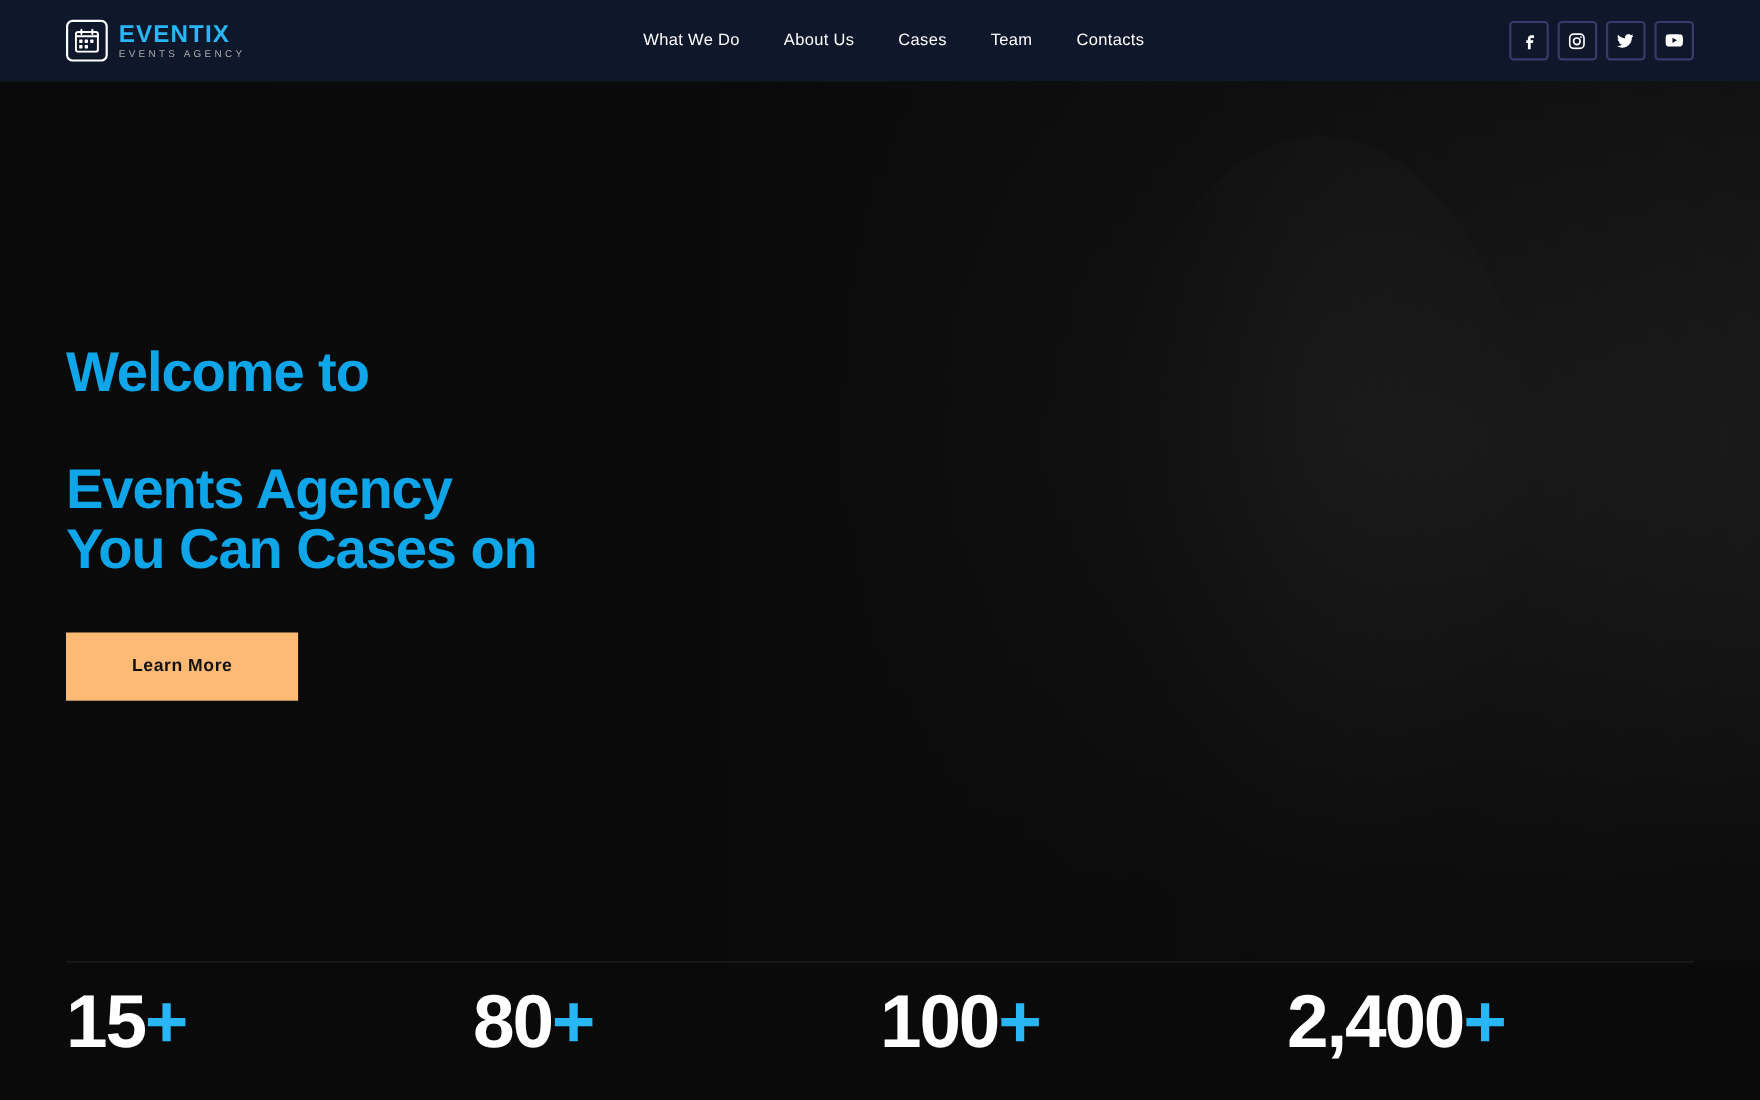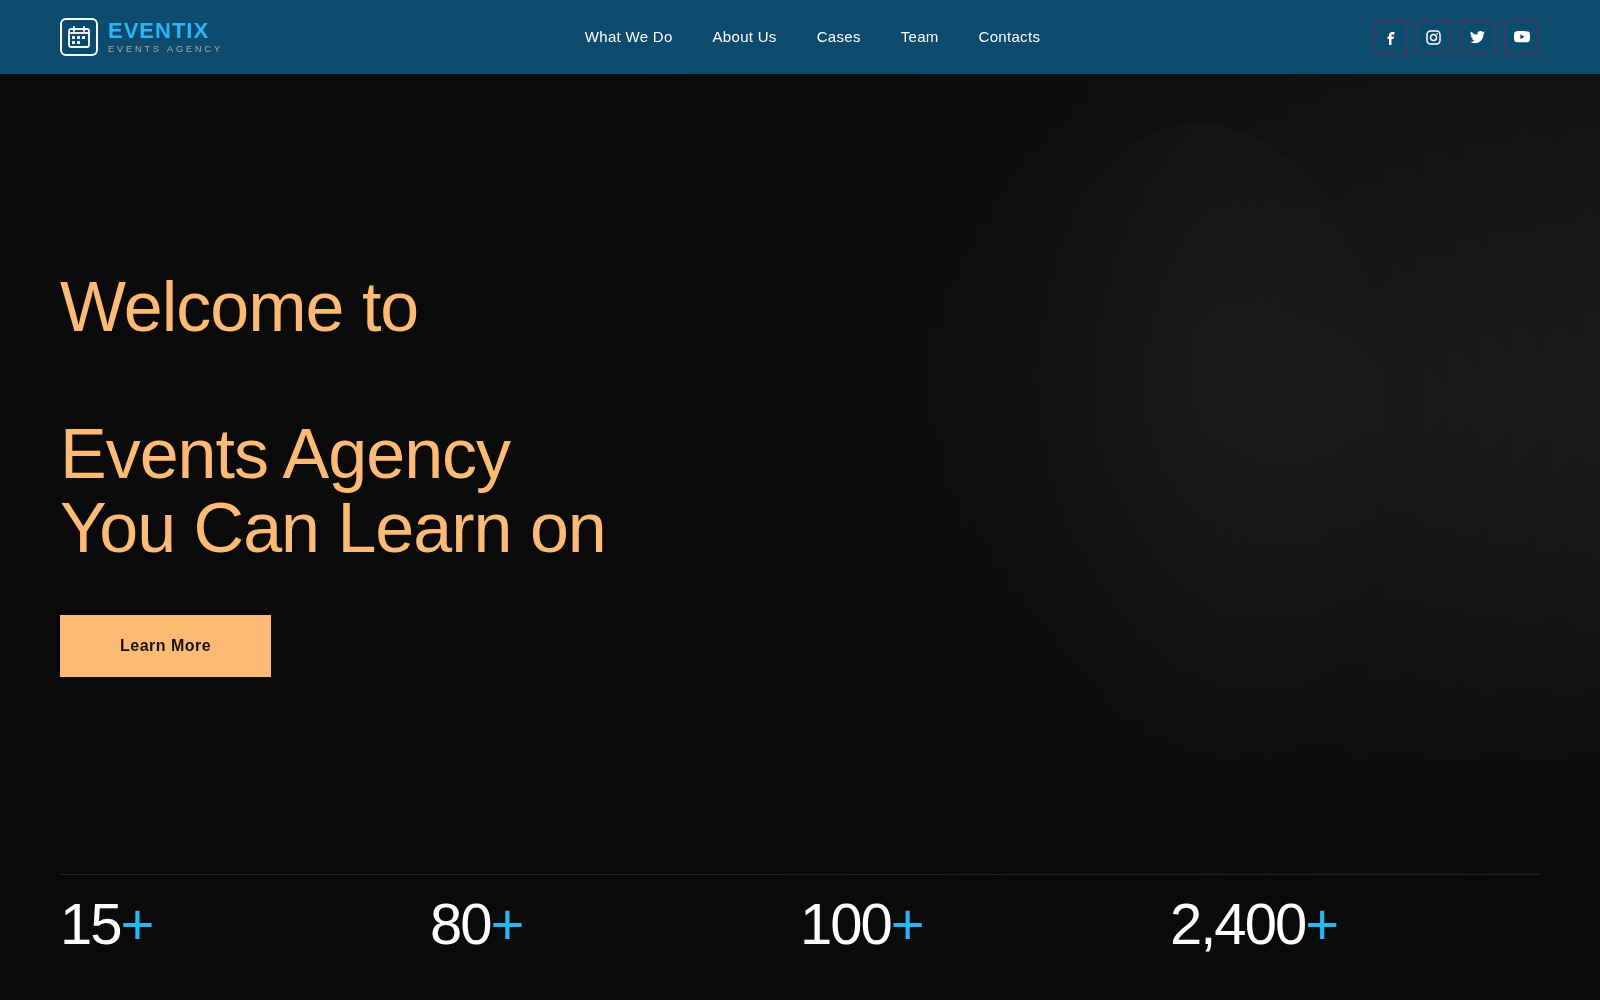--- a/index.html
+++ b/index.html
@@ -13,21 +13,21 @@
     }
 
     
     .navbar {
       display: flex;
       align-items: center;
       justify-content: space-between;
       padding: 18px 60px;
       position: relative;
       z-index: 10;
-      background: #0c4a6e;
+      background: #0f172a;
     }
 
     .logo-area {
       display: flex;
       align-items: center;
       gap: 10px;
       text-decoration: none;
     }
 
     .logo-icon {
@@ -153,24 +153,24 @@
       border-radius: 50%;
     }
 
     .hero-content {
       position: relative;
       z-index: 2;
       max-width: 780px;
     }
 
     .hero-title {
-      font-size: 70px;
-      font-weight: 400;
+      font-size: 51px;
+      font-weight: 700;
       line-height: 1.05;
-      color: #fdba74;
+      color: #0ea5e9;
       margin-bottom: 50px;
       letter-spacing: -1px;
     }
 
     .learn-more-btn {
       display: inline-block;
       background: #fdba74;
       color: #111;
       font-size: 16px;
       font-weight: 600;
@@ -194,22 +194,22 @@
       margin-top: -20px;
     }
 
     .stat-item {
       flex: 1;
       padding: 20px 0;
       border-top: 1px solid #222;
     }
 
     .stat-number {
-      font-size: 58px;
-      font-weight: 400;
+      font-size: 68px;
+      font-weight: 700;
       color: #fff;
       line-height: 1;
       letter-spacing: -2px;
     }
 
     .stat-number .plus {
       color: #29b6f6;
     }
   </style>
 </head>
@@ -284,21 +284,21 @@
 
 <section class="hero">
   <div class="hero-bg-img"></div>
   <div class="hero-bg"></div>
 
   <div class="hero-content">
     <h1 class="hero-title">
       <span>Welcome to</span><br>
       <br>
       <span>Events Agency</span><br>
-      <span>You Can Learn on</span>
+      <span>You Can Cases on</span>
     </h1>
     <a href="#" class="learn-more-btn">Learn More</a>
   </div>
 </section>
 
 <div class="stats-bar">
   <div class="stat-item">
     <div class="stat-number">
       <span>15</span><span class="plus">+</span>
     </div>

